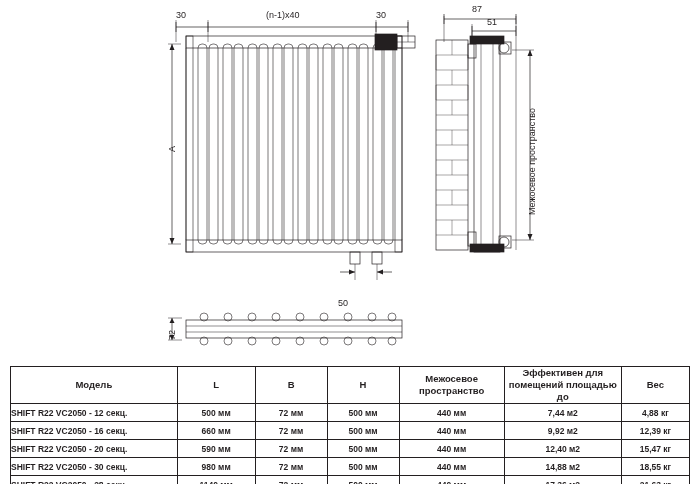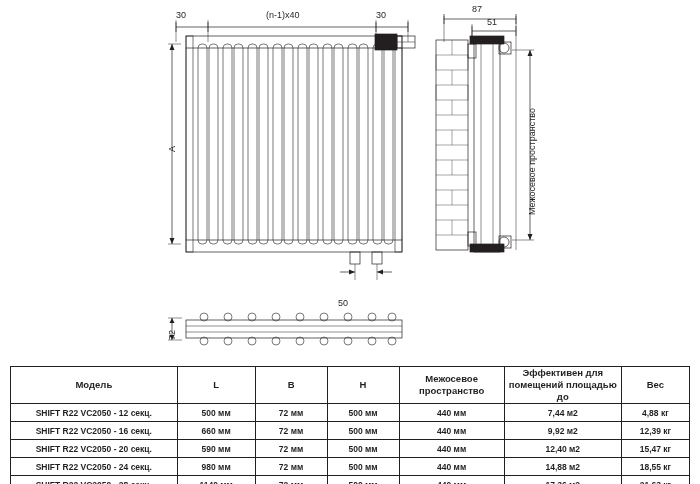--- a/index.html
+++ b/index.html
@@ -60,21 +60,21 @@
     font-size: 9.5px;
     line-height: 12px;
     font-weight: bold;
   }
   table.spec td {
     height: 17px;
     font-size: 8.5px;
     font-weight: bold;
   }
   table.spec td.model {
-    text-align: center;
+    text-align: left;
   }
   .col-model { width: 168px; }
   .col-l { width: 78px; }
   .col-b { width: 72px; }
   .col-h { width: 72px; }
   .col-sp { width: 105px; }
   .col-ef { width: 117px; }
   .col-w { width: 68px; }
 </style>
 </head>
@@ -284,21 +284,21 @@
       <tr>
         <td class="model">SHIFT R22 VC2050 - 20 секц.</td>
         <td>590 мм</td>
         <td>72 мм</td>
         <td>500 мм</td>
         <td>440 мм</td>
         <td>12,40 м2</td>
         <td>15,47 кг</td>
       </tr>
       <tr>
-        <td class="model">SHIFT R22 VC2050 - 24 секц.</td>
+        <td class="model">SHIFT R22 VC2050 - 30 секц.</td>
         <td>980 мм</td>
         <td>72 мм</td>
         <td>500 мм</td>
         <td>440 мм</td>
         <td>14,88 м2</td>
         <td>18,55 кг</td>
       </tr>
       <tr>
         <td class="model">SHIFT R22 VC2050 - 28 секц.</td>
         <td>1140 мм</td>

